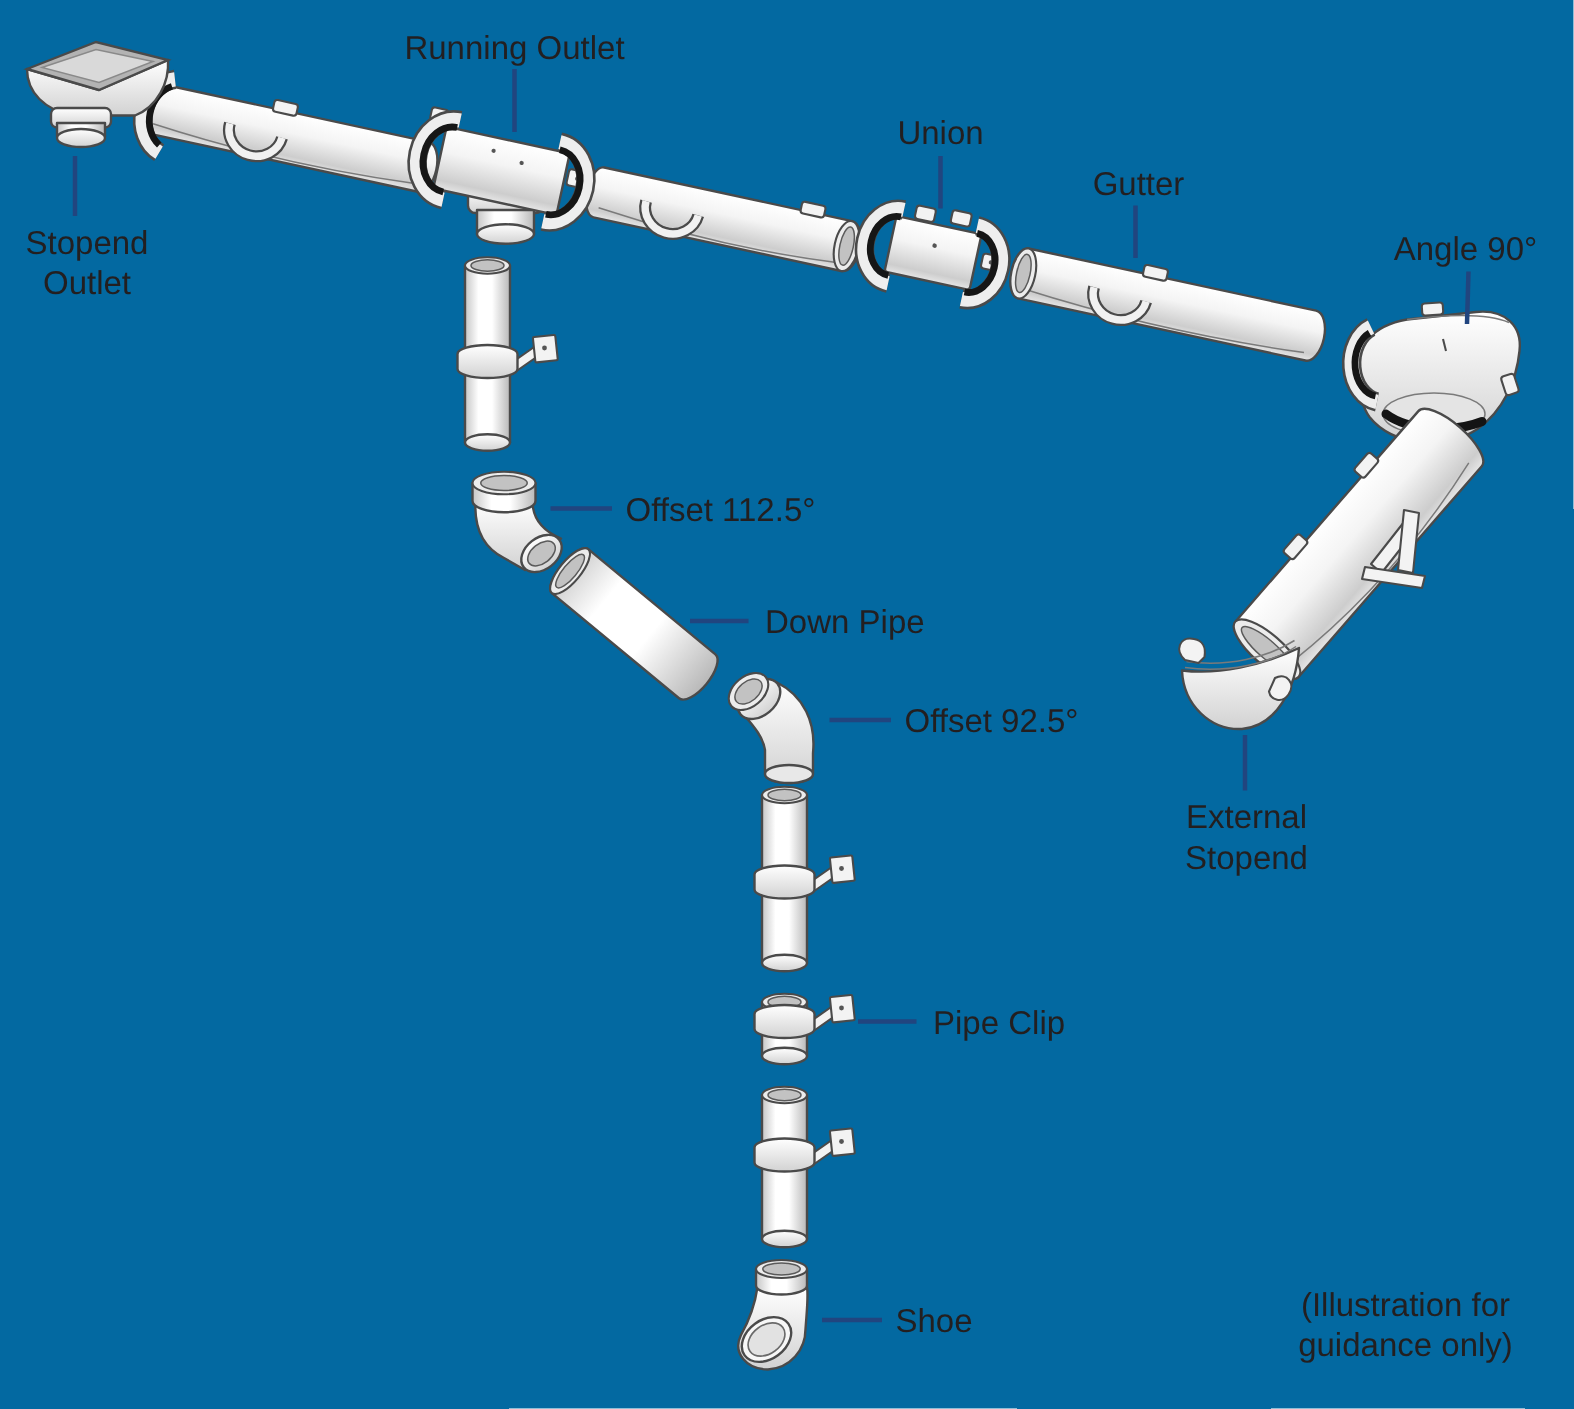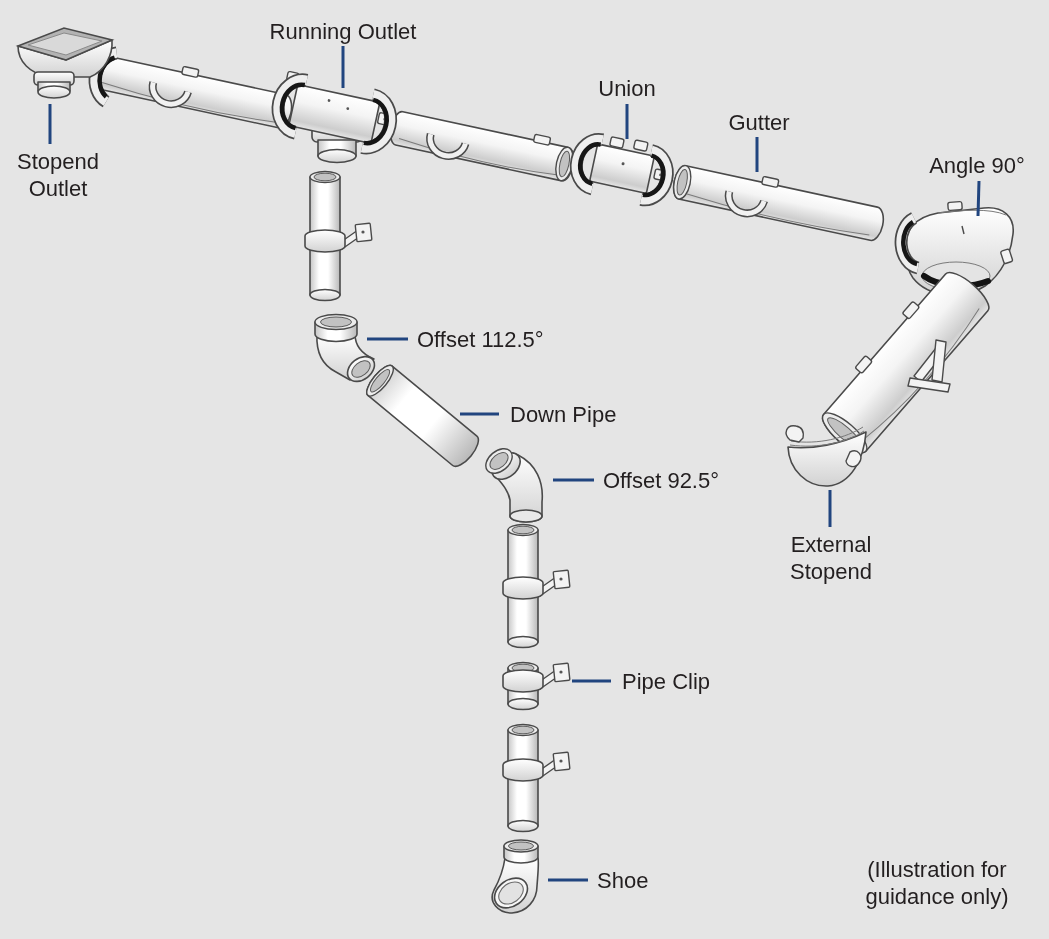--- a/index.html
+++ b/index.html
@@ -1,16 +1,16 @@
 <!DOCTYPE html>
 <html><head>
 <meta charset="utf-8">
 <style>
   html,body{margin:0;padding:0;background:#ffffff;}
-  .canvas{position:relative;width:1049px;height:939px;background:#e5e5e5;overflow:hidden;
+  .canvas{position:relative;width:1049px;height:939px;background:#0369a1;overflow:hidden;
           font-family:"Liberation Sans", sans-serif;}
   svg{display:block;}
   .lbl{font-family:"Liberation Sans", sans-serif;font-size:22px;fill:#231f20;}
   .mid{text-anchor:middle;}
   .leader{stroke:#21457f;stroke-width:3;fill:none;}
   .part{fill:url(#gv);stroke:#4a4a4a;stroke-width:1.6;stroke-linejoin:round;}
   .pipe{fill:url(#gp);stroke:#4a4a4a;stroke-width:1.6;stroke-linejoin:round;}
   .gutter{fill:url(#gg);stroke:#4a4a4a;stroke-width:1.6;stroke-linejoin:round;}
   .open{fill:#ececec;stroke:#4a4a4a;stroke-width:1.4;}
   .open-inner{fill:#c2c2c2;stroke:#5a5a5a;stroke-width:1;}

